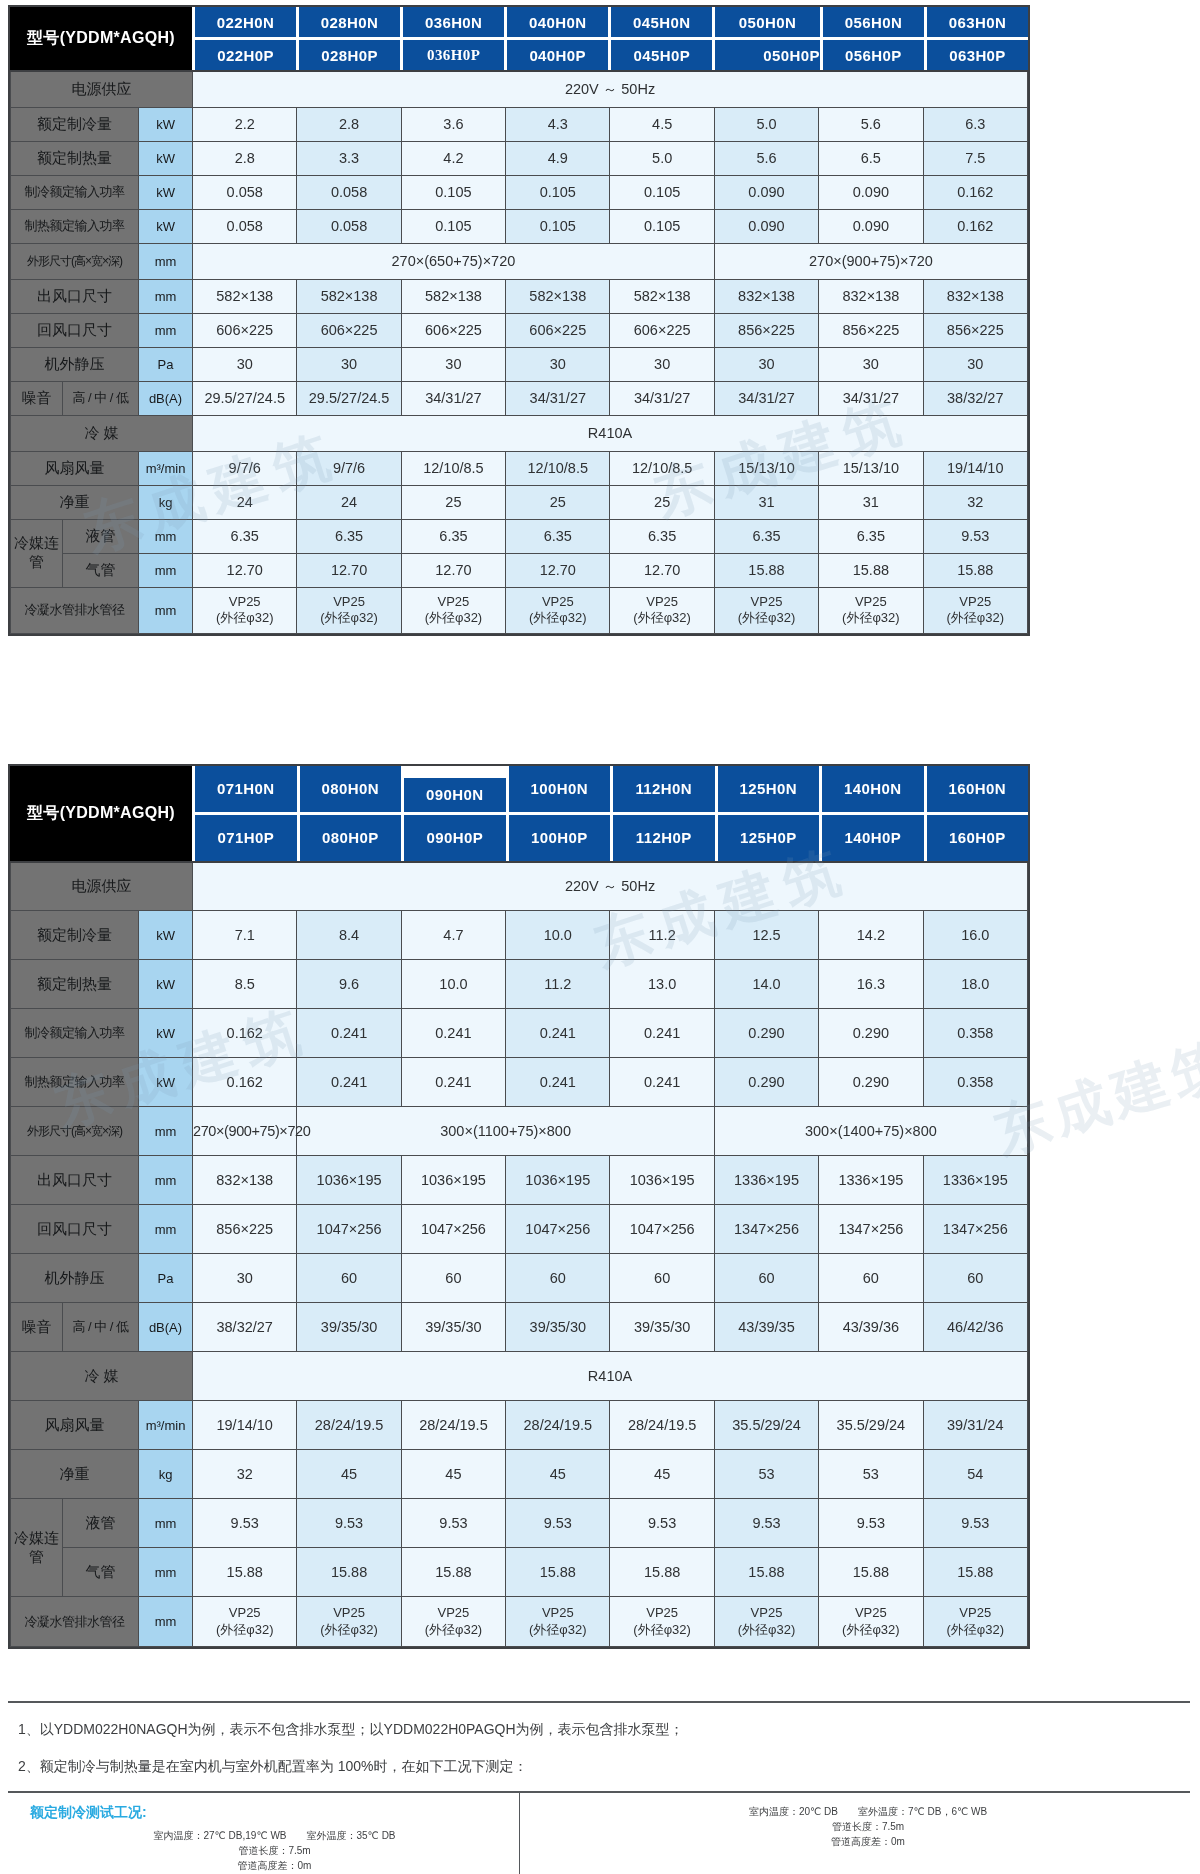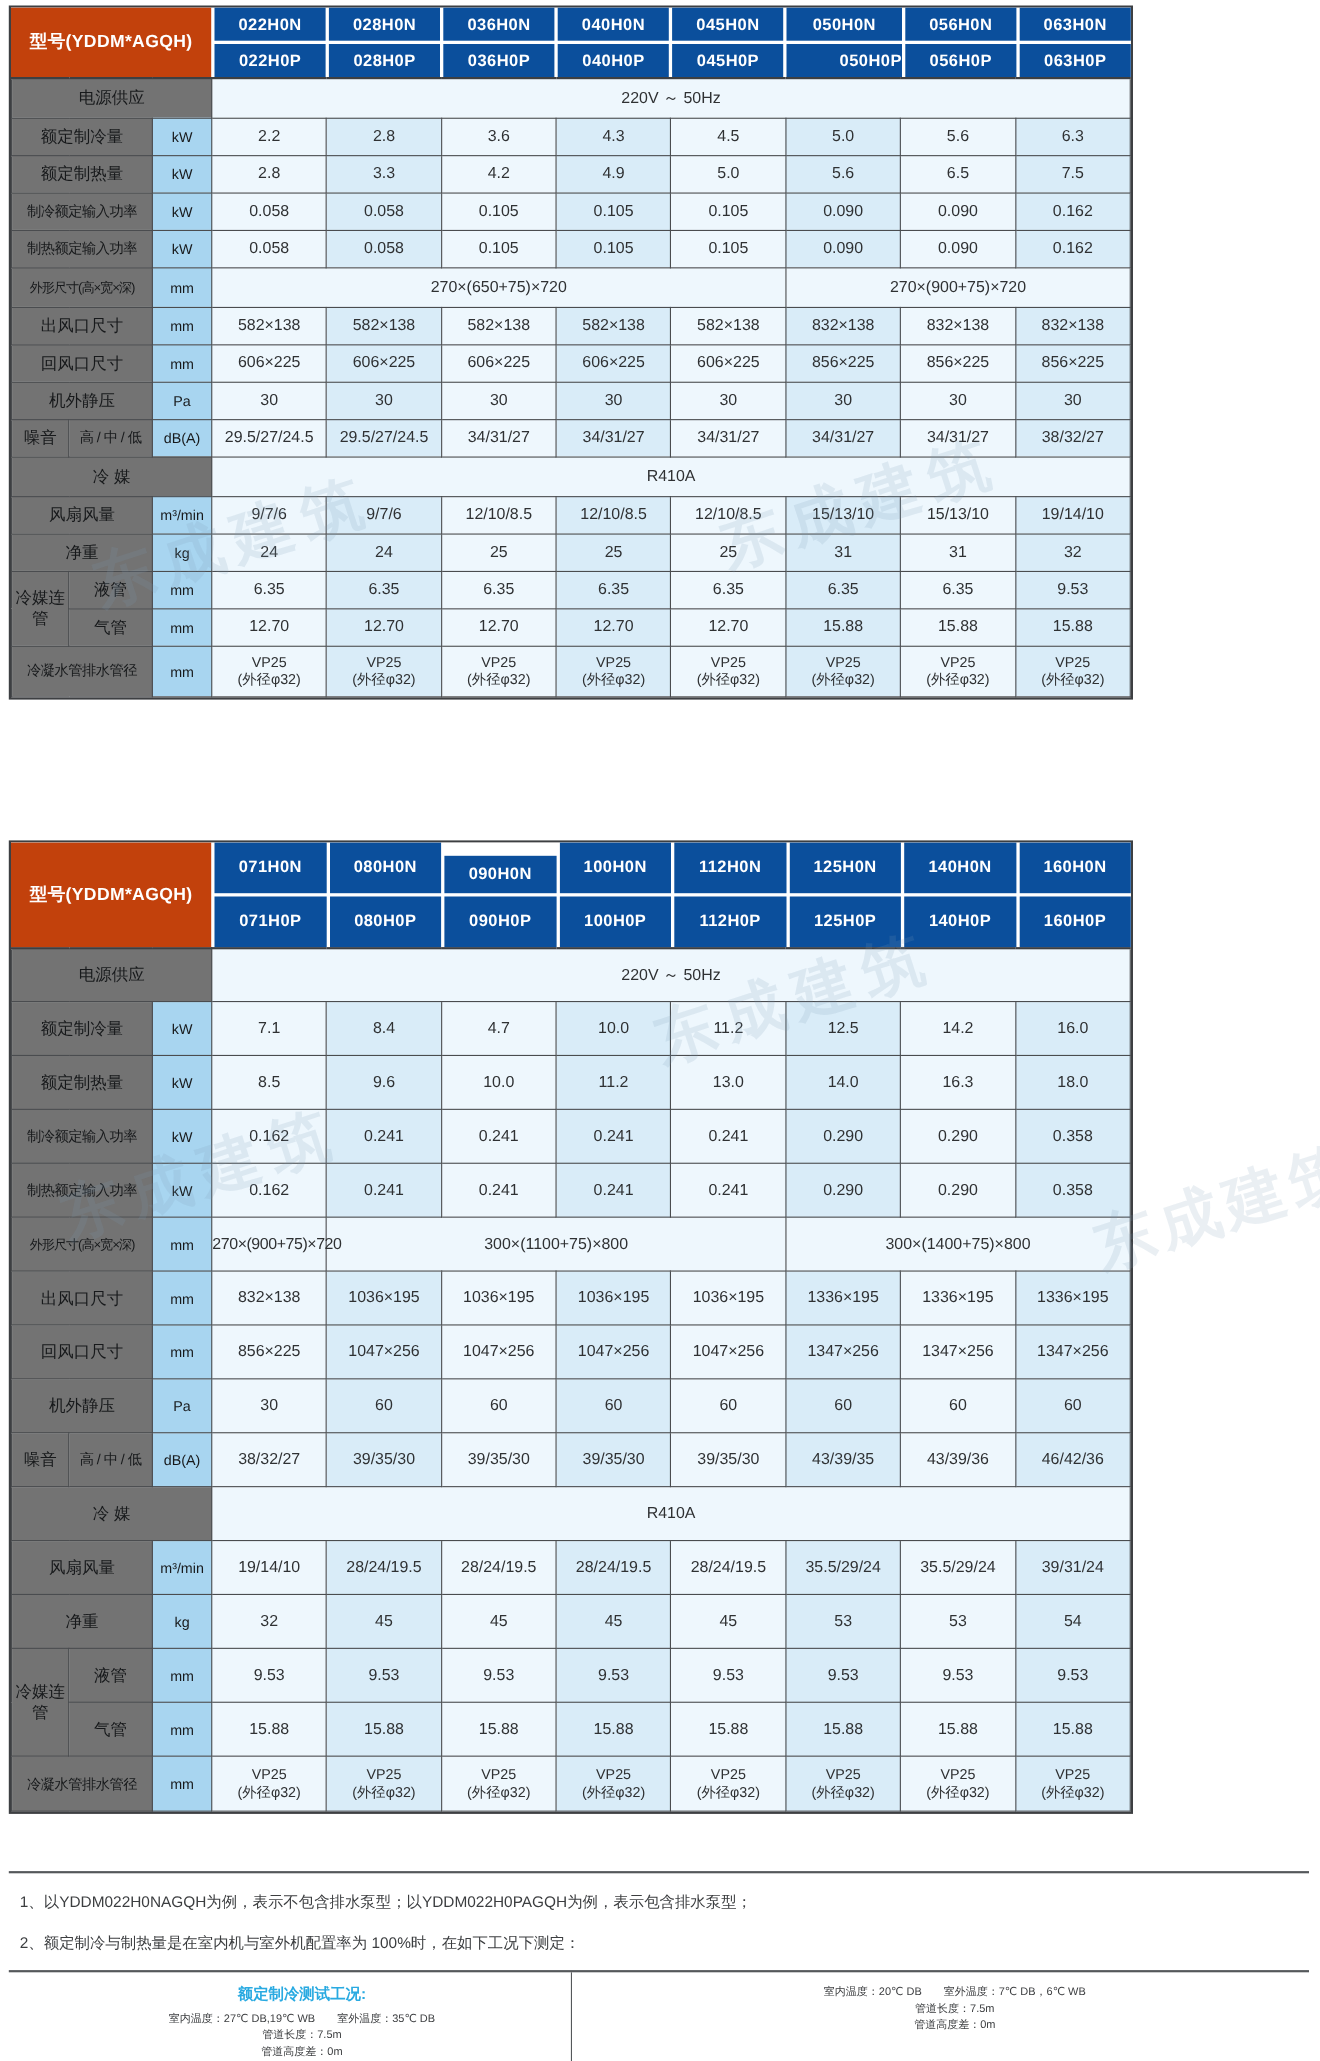--- a/index.html
+++ b/index.html
@@ -34,21 +34,21 @@
   .thead {
     display:grid;
     grid-template-columns:182px repeat(8,1fr);
     grid-template-rows:var(--hr) var(--hr);
     gap:3px; background:#fff;
   }
   .t1 { --hr:30px; }
   .t2 { --hr:46px; }
   .title-cell {
     grid-row:1/3; grid-column:1;
-    background:#c2410c; color:#fff;
+    background:#000000; color:#fff;
     display:flex; align-items:center; justify-content:center;
     font-weight:bold; font-size:16px; letter-spacing:0.3px;
   }
   .mcell {
     background:#0b4f9c; color:#fff;
     display:flex; align-items:center; justify-content:center;
     font-weight:bold; font-size:15px; letter-spacing:0.4px;
   }
 
   table.body-grid {
@@ -79,21 +79,21 @@
   .notes { position:relative; z-index:2; width:1182px; margin-left:8px; }
   .rule  { border:none; border-top:2px solid #55585b; margin-top:52px; }
   .note  { font-size:14px; color:#3c3e40; margin:17px 0 0 10px; line-height:1.4; }
   .cond-box {
     margin-top:15px; display:flex;
     border-top:2px solid #55585b; border-bottom:2px solid #55585b;
   }
   .cond-col   { padding:11px 0 16px 22px; }
   .cond-left  { width:512px; border-right:1px solid #55585b; }
   .cond-right { flex:1; padding-left:26px; }
-  .cond-title { color:#29aae1; font-weight:bold; font-size:14px; margin-bottom:6px;text-align:center; }
+  .cond-title { color:#29aae1; font-weight:bold; font-size:14px; margin-bottom:6px; }
   .cond-line  { font-size:10px; color:#3c3e40; line-height:1.5;text-align:center; }
 </style>
 </head>
 <body>
 
 <div class="watermark w1">东成建筑</div>
 <div class="watermark w2">东成建筑</div>
 <div class="watermark w3">东成建筑</div>
 <div class="watermark w4">东成建筑</div>
 <div class="watermark w5">东成建筑</div>
@@ -104,21 +104,21 @@
   <div class="mcell" style="grid-area: 1 / 2;">022H0N</div>
       <div class="mcell" style="grid-area: 1 / 3;">028H0N</div>
       <div class="mcell" style="grid-area: 1 / 4;">036H0N</div>
       <div class="mcell" style="grid-area: 1 / 5;">040H0N</div>
       <div class="mcell" style="grid-area: 1 / 6;">045H0N</div>
       <div class="mcell" style="grid-area: 1 / 7;">050H0N</div>
       <div class="mcell" style="grid-area: 1 / 8;">056H0N</div>
       <div class="mcell" style="grid-area: 1 / 9;">063H0N</div>
       <div class="mcell" style="grid-area: 2 / 2;">022H0P</div>
       <div class="mcell" style="grid-area: 2 / 3;">028H0P</div>
-      <div class="mcell" style="grid-area: 2 / 4;">036H0P</div>
+      <div class="mcell" style="grid-area: 2 / 4; font-family: Liberation Serif, serif;">036H0P</div>
       <div class="mcell" style="grid-area: 2 / 5;">040H0P</div>
       <div class="mcell" style="grid-area: 2 / 6;">045H0P</div>
       <div class="mcell" style="grid-area: 2 / 7; padding-left: 48px;">050H0P</div>
       <div class="mcell" style="grid-area: 2 / 8;">056H0P</div>
       <div class="mcell" style="grid-area: 2 / 9;">063H0P</div>
     </div>
   <table class="body-grid">
     <colgroup>
         <col style="width:52px">
         <col style="width:76px">

